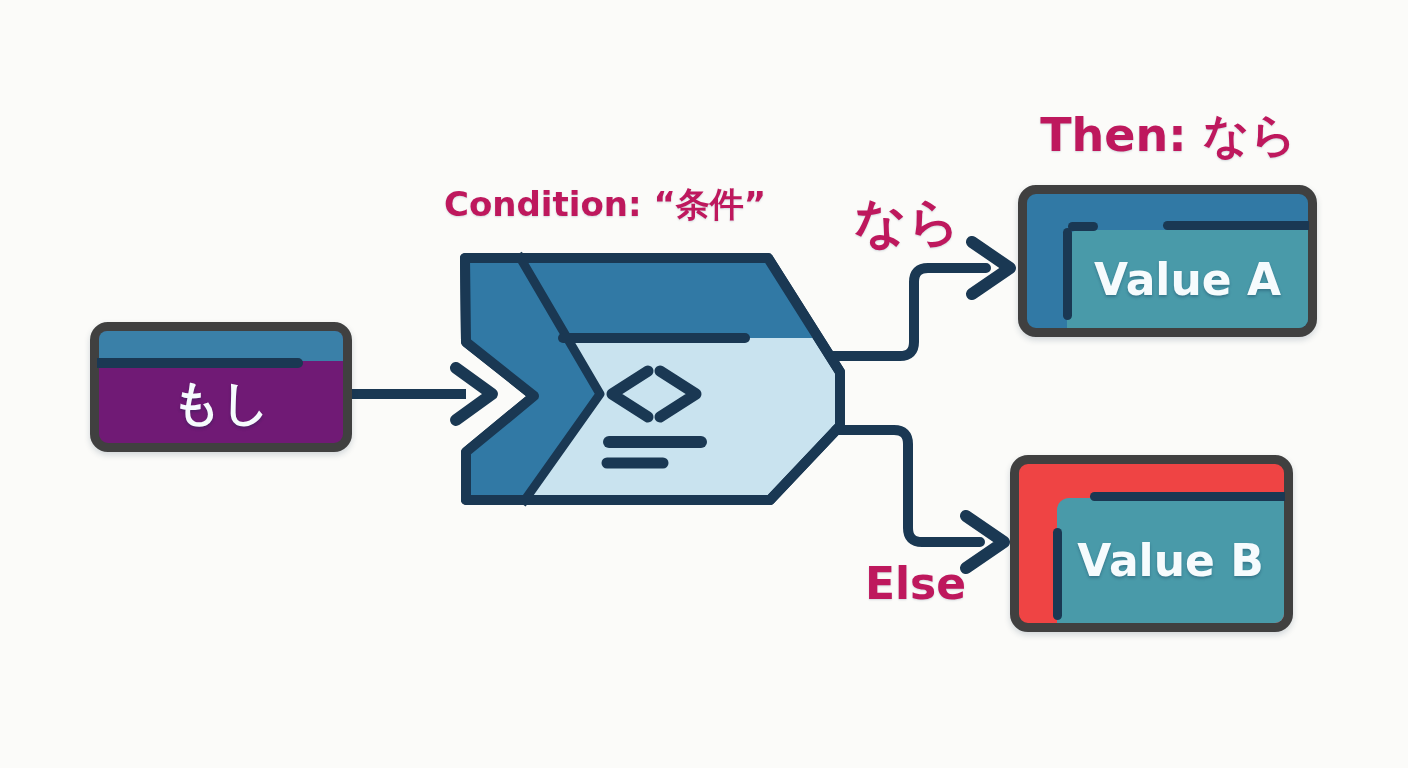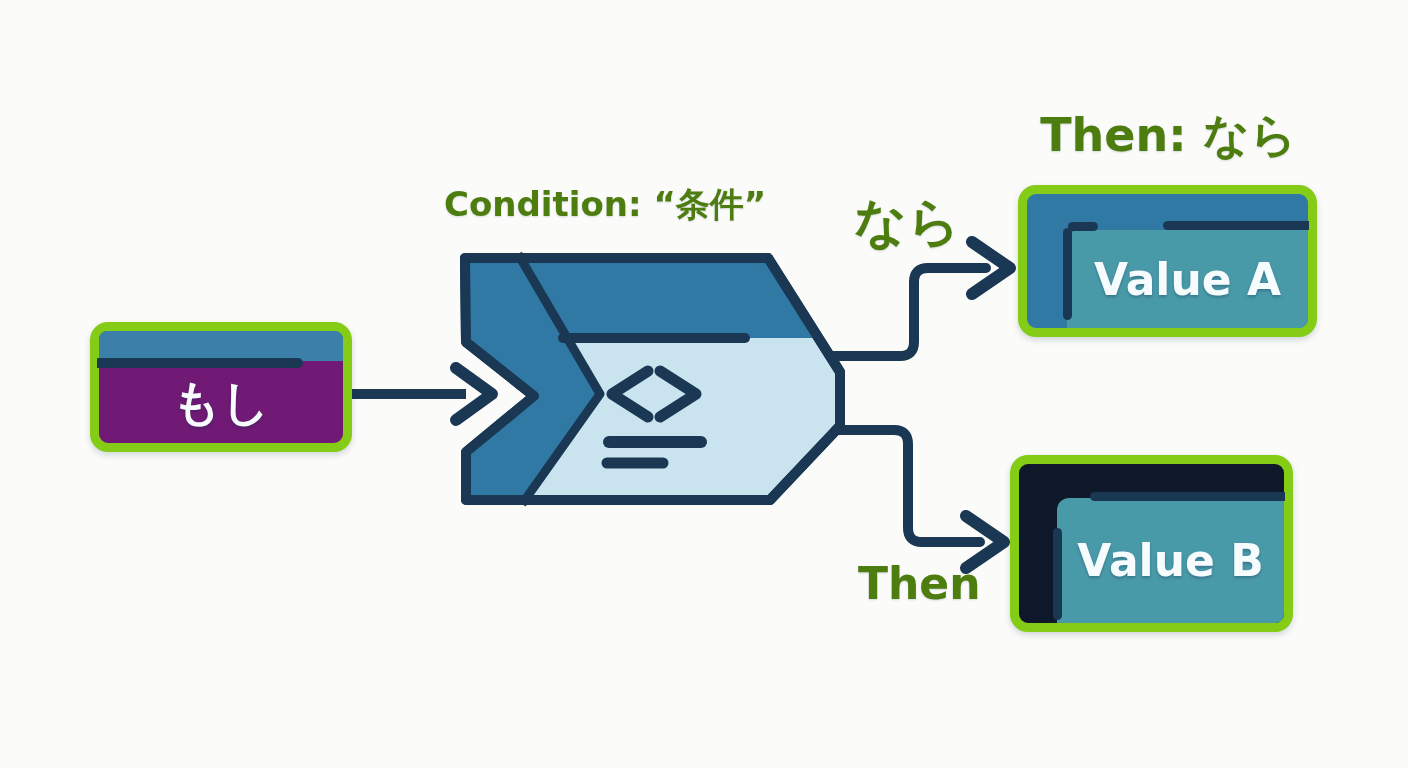--- a/index.html
+++ b/index.html
@@ -3,41 +3,41 @@
 <meta charset="utf-8">
 <style>
   html,body{margin:0;padding:0;background:#ffffff;}
   *{box-sizing:border-box;}
   .canvas{
     position:relative;width:1408px;height:768px;overflow:hidden;
     background:#fbfbf9;
     font-family:"DejaVu Sans","Liberation Sans",sans-serif;
   }
   .lbl{
-    position:absolute;font-weight:bold;color:#4d7c0f;
+    position:absolute;font-weight:bold;color:#be185d;
     text-shadow:0 1px 2px rgba(30,60,94,0.18);
     white-space:nowrap;line-height:1.1;
   }
   .node-box{
-    position:absolute;border:9px solid #84cc16;border-radius:18px;
+    position:absolute;border:9px solid #404040;border-radius:18px;
     box-shadow:0 3px 6px rgba(20,50,80,0.18);
   }
   .node-text{
     position:absolute;display:flex;align-items:center;justify-content:center;
     color:#f6fbfd;font-weight:bold;
     text-shadow:0 2px 3px rgba(10,40,70,0.3);
   }
   
   .if-box{left:90px;top:322px;width:262px;height:130px;background:#701a75;}
   .if-strip{position:absolute;left:0;top:0;right:0;height:30px;background:#3a80a8;border-radius:8px 8px 0 0;}
   .if-rule{position:absolute;left:-2px;top:27px;width:206px;height:10px;background:#1a3853;border-radius:0 6px 6px 0;}
   .if-text{left:0;right:0;top:32px;bottom:0;font-size:48px;}
   
   .then-box{left:1018px;top:185px;width:299px;height:152px;background:#3179a5;}
-  .else-box{left:1010px;top:455px;width:283px;height:177px;background:#0f172a;}
+  .else-box{left:1010px;top:455px;width:283px;height:177px;background:#ef4444;}
   .inner-panel{position:absolute;background:#499aa9;border-radius:12px 0 9px 0;}
   .then-panel{left:40px;top:36px;right:0;bottom:0;}
   .else-panel{left:38px;top:34px;right:0;bottom:0;}
   .accent{position:absolute;background:#1a3853;border-radius:5px;}
   .then-acc-short{left:41px;top:28px;width:30px;height:9px;}
   .then-acc-long{left:136px;top:27px;right:-1px;height:9px;border-radius:5px 0 0 5px;}
   .then-acc-vert{left:36px;top:34px;width:9px;height:92px;}
   .else-acc-long{left:71px;top:28px;right:-1px;height:9px;border-radius:5px 0 0 5px;}
   .else-acc-vert{left:34px;top:64px;width:9px;height:92px;}
   .then-text{left:40px;top:36px;right:0;bottom:0;font-size:44px;}
@@ -93,21 +93,21 @@
 
     <g fill="none" stroke="#1a3853" stroke-linecap="round" stroke-linejoin="round">
       <path d="M836 430 L894 430 Q908 430 908 444 L908 528 Q908 542 922 542 L980 542" stroke-width="10"></path>
       <path d="M966 516 L1004 542 L966 568" stroke-width="12"></path>
     </g>
   </svg>
 
   <div class="lbl condition-label">Condition: “条件”</div>
   <div class="lbl nara-label">なら</div>
   <div class="lbl then-label">Then: なら</div>
-  <div class="lbl else-label">Then</div>
+  <div class="lbl else-label">Else</div>
 
   <div class="node-box if-box">
     <div class="if-strip"></div>
     <div class="if-rule"></div>
     <div class="node-text if-text">もし</div>
   </div>
 
   <div class="node-box then-box">
     <div class="inner-panel then-panel"></div>
     <div class="accent then-acc-short"></div>

